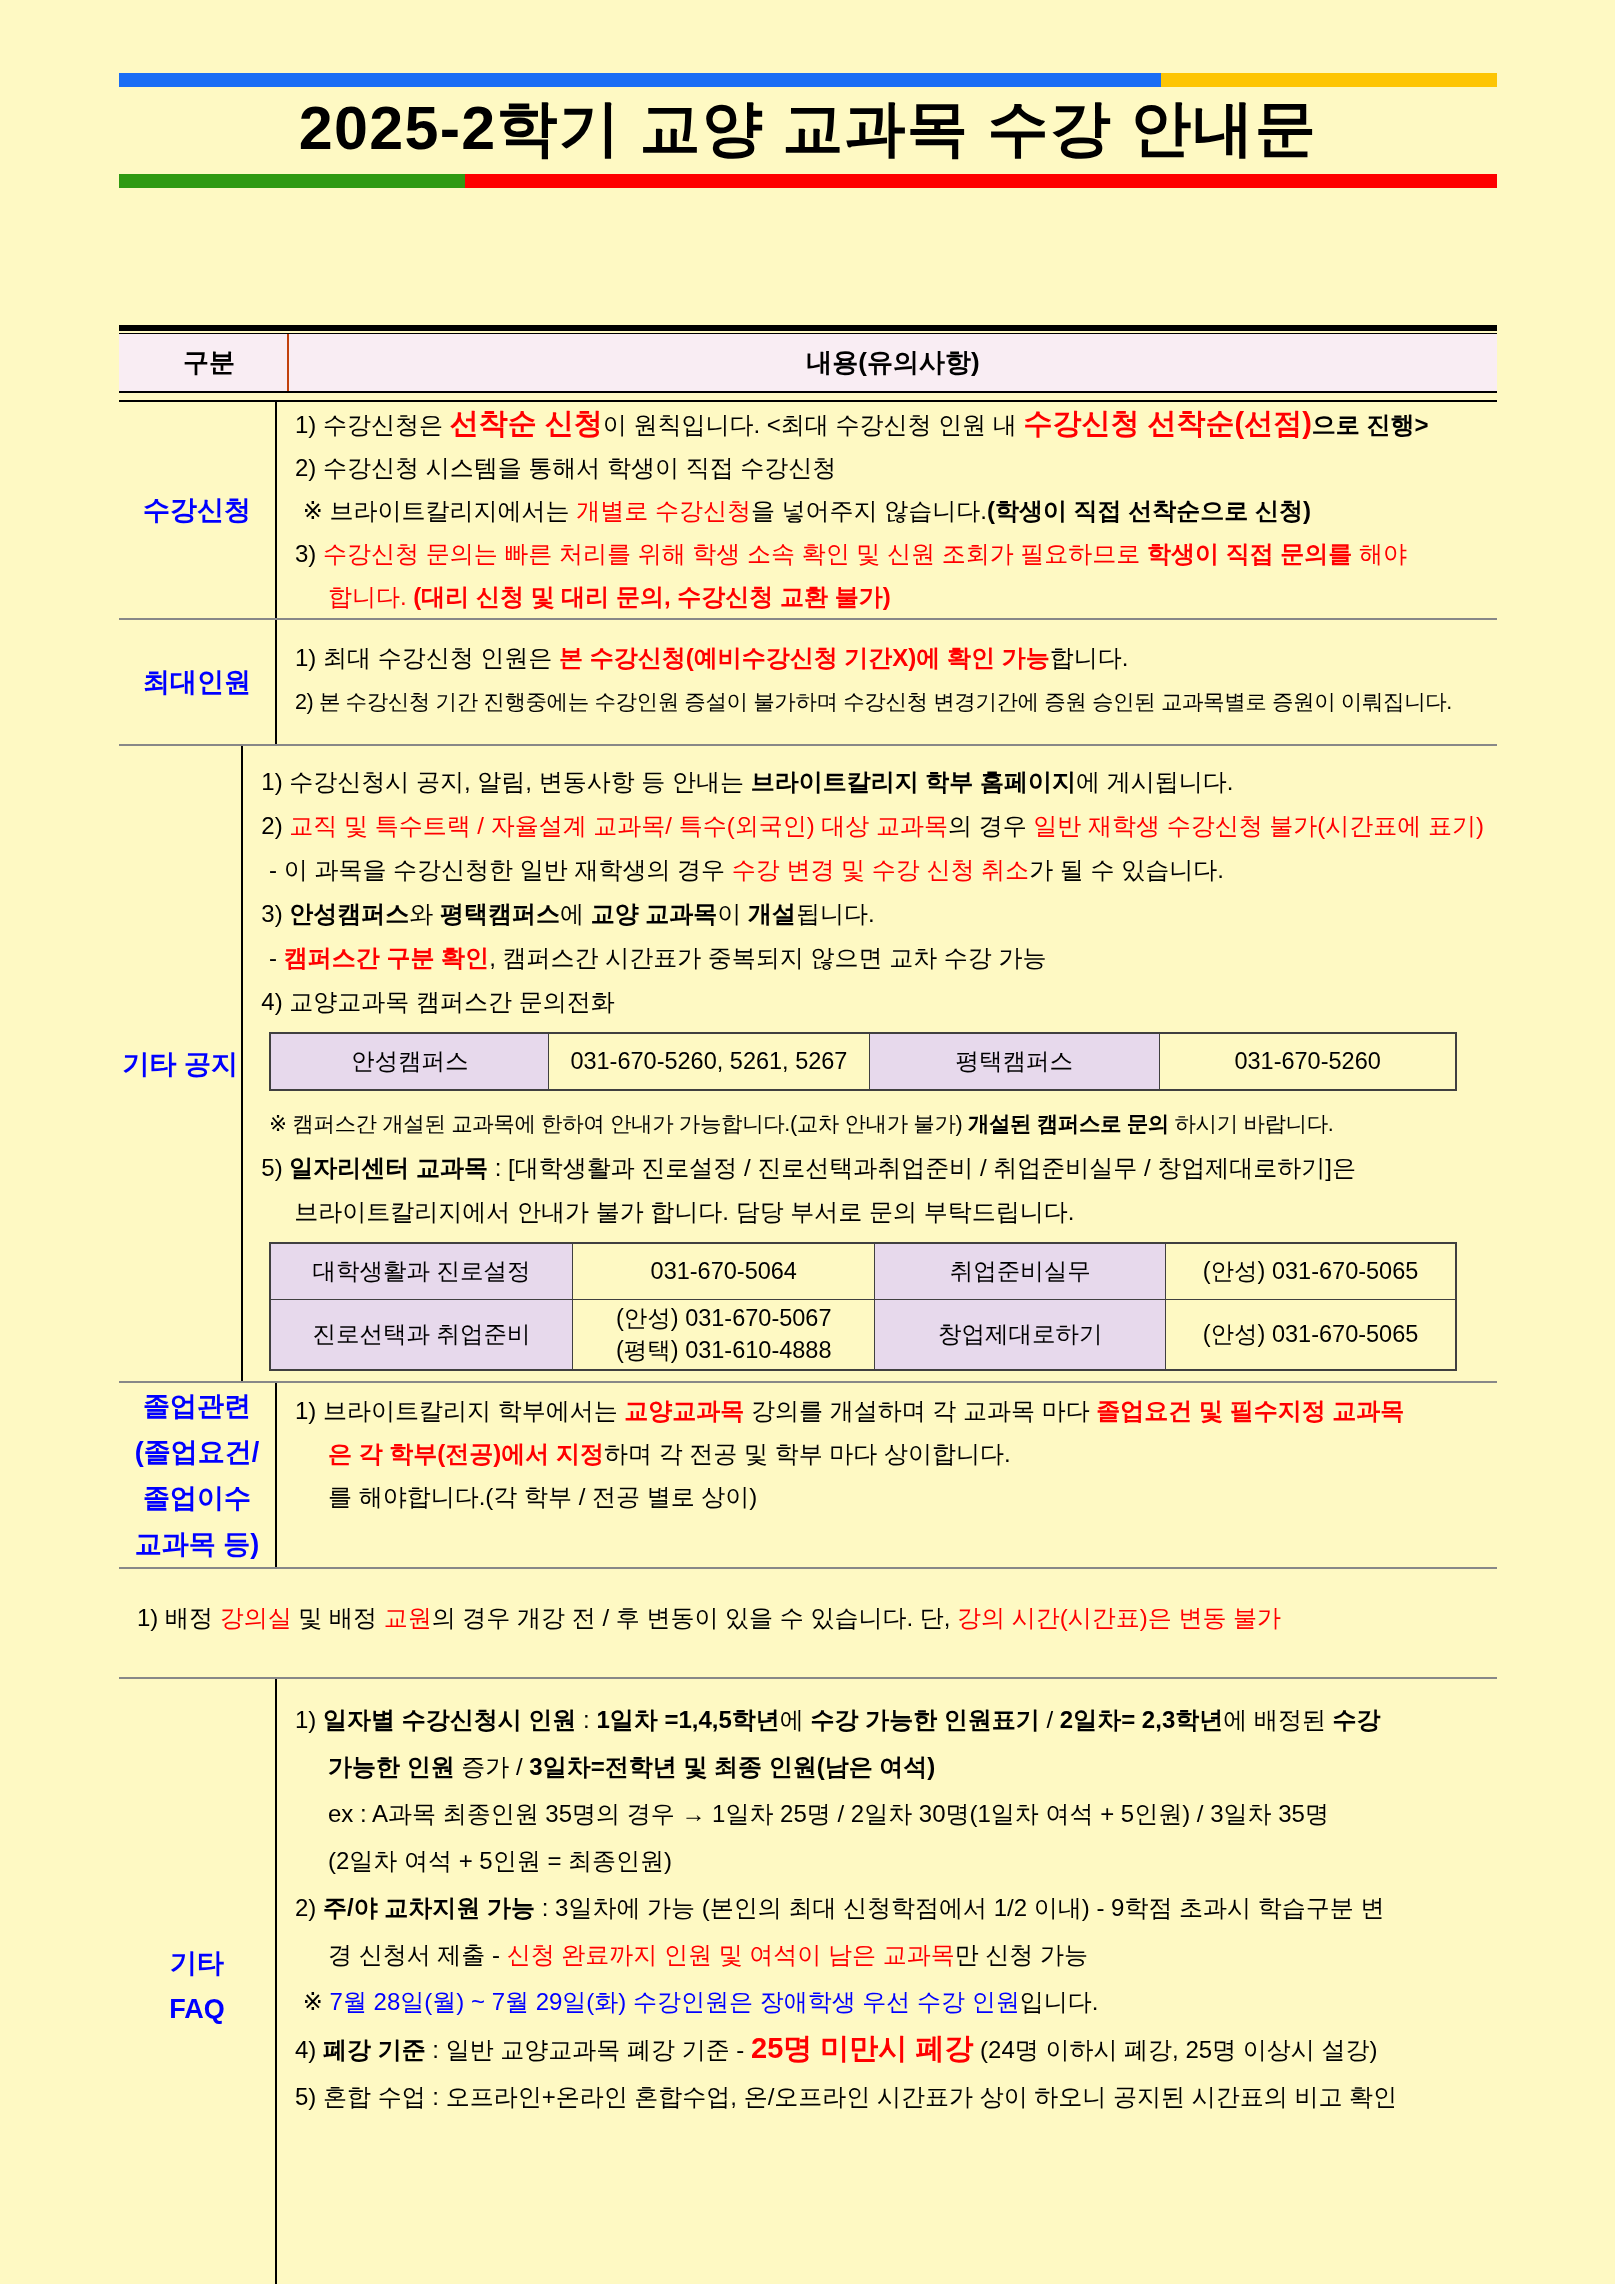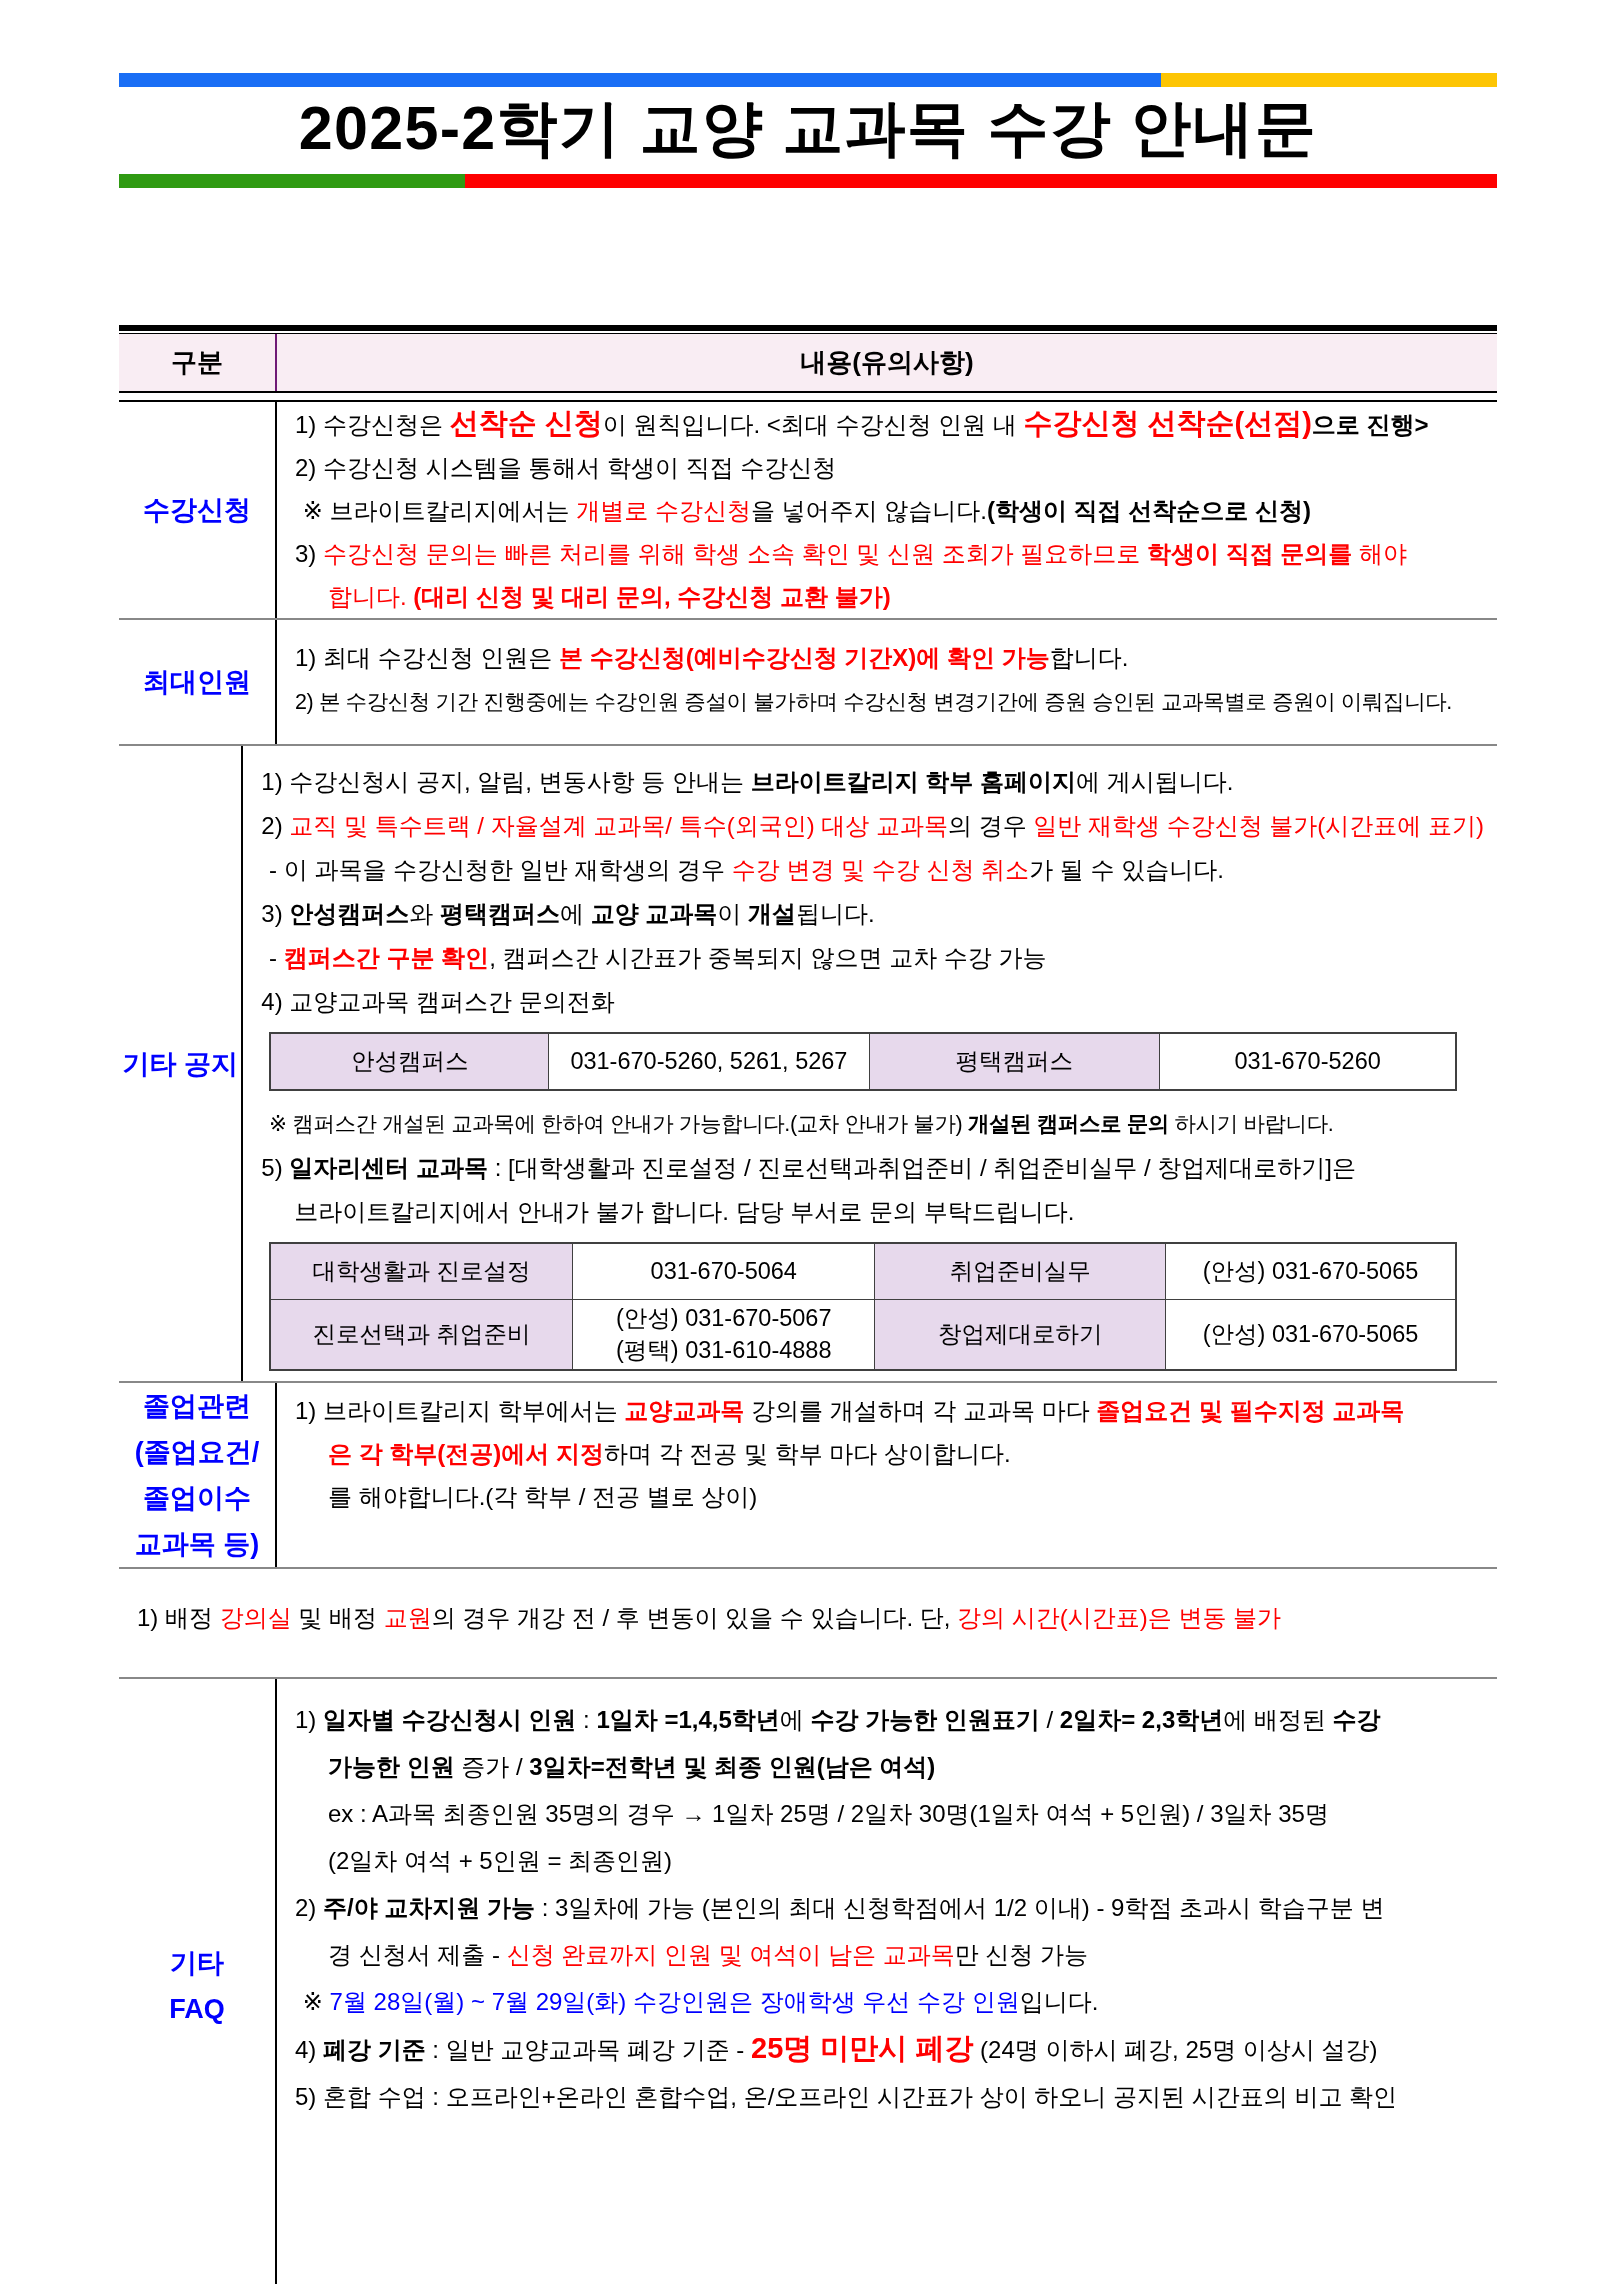--- a/index.html
+++ b/index.html
@@ -1,35 +1,35 @@
 <!DOCTYPE html>
 <html style="--bar-blue: #1a6ef5; --bar-yellow: #fdc504; --bar-green: #2f9a12; --bar-red: #fe0000; --label-blue: #0000ff; --red: #ff0000; --blue: #0000ff; --header-bg: #f9edf3; --cell-purple: #e7d9ec;font-size:10.4px"><head>
 <meta charset="utf-8">
 <style>
   html,body{margin:0;padding:0;background:#e9e9e9;}
-  .page{width:1616px;height:2284px;background:#ffffff;position:relative;overflow:hidden;
+  .page{width:1616px;height:2284px;background:#fef9c3;position:relative;overflow:hidden;
         font-family:"Liberation Sans","DejaVu Sans",sans-serif;color:#000;}
   
   .banner{margin:73px 119px 0 119px;}
   .bar{height:14.3px;display:flex;}
   .seg-blue{flex:0 0 75.6%;background:var(--bar-blue,#1a6ef5);}
   .seg-yellow{flex:1;background:var(--bar-yellow,#fdc504);}
   .seg-green{flex:0 0 25.1%;background:var(--bar-green,#2f9a12);}
   .seg-red{flex:1;background:var(--bar-red,#fe0000);}
   .title{font-size:61px;font-weight:800;letter-spacing:1.3px;text-align:center;
          padding:9px 0 11.7px 0;line-height:1.08;}
   
   .ttable{margin:137px 119px 0 119px;}
   .rule-thick{height:5.9px;background:#000;}
   .rule-gap3{height:2px;}
   .rule-thin{height:1.3px;background:#000;}
   .rule-gap12{height:7.8px;}
   .thead{display:flex;background:var(--header-bg,#f9edf3);height:57px;}
   .thc{display:flex;align-items:center;justify-content:center;font-size:26px;font-weight:bold;}
-  .thc1{width:156px;border-right:2px solid #701a75;}
+  .thc1{width:156px;border-right:2px solid #c2410c;padding-left:12px;}
   .thc2{flex:1;}
   .trow{display:flex;border-top:2px solid #888;}
   .trow:first-of-type{border-top:none;}
   .lcell{width:156px;border-right:2px solid #000;display:flex;flex-direction:column;
          justify-content:center;align-items:center;}
   .llab{color:var(--label-blue,#0000ff);font-weight:bold;font-size:27px;line-height:46px;text-align:center;}
   .ccell{flex:1;padding:0 13px 0 18px;}
   .cline{font-size:24px;line-height:43px;white-space:nowrap;}
   .i1{padding-left:7.8px;}
   .i2{padding-left:33px;}

